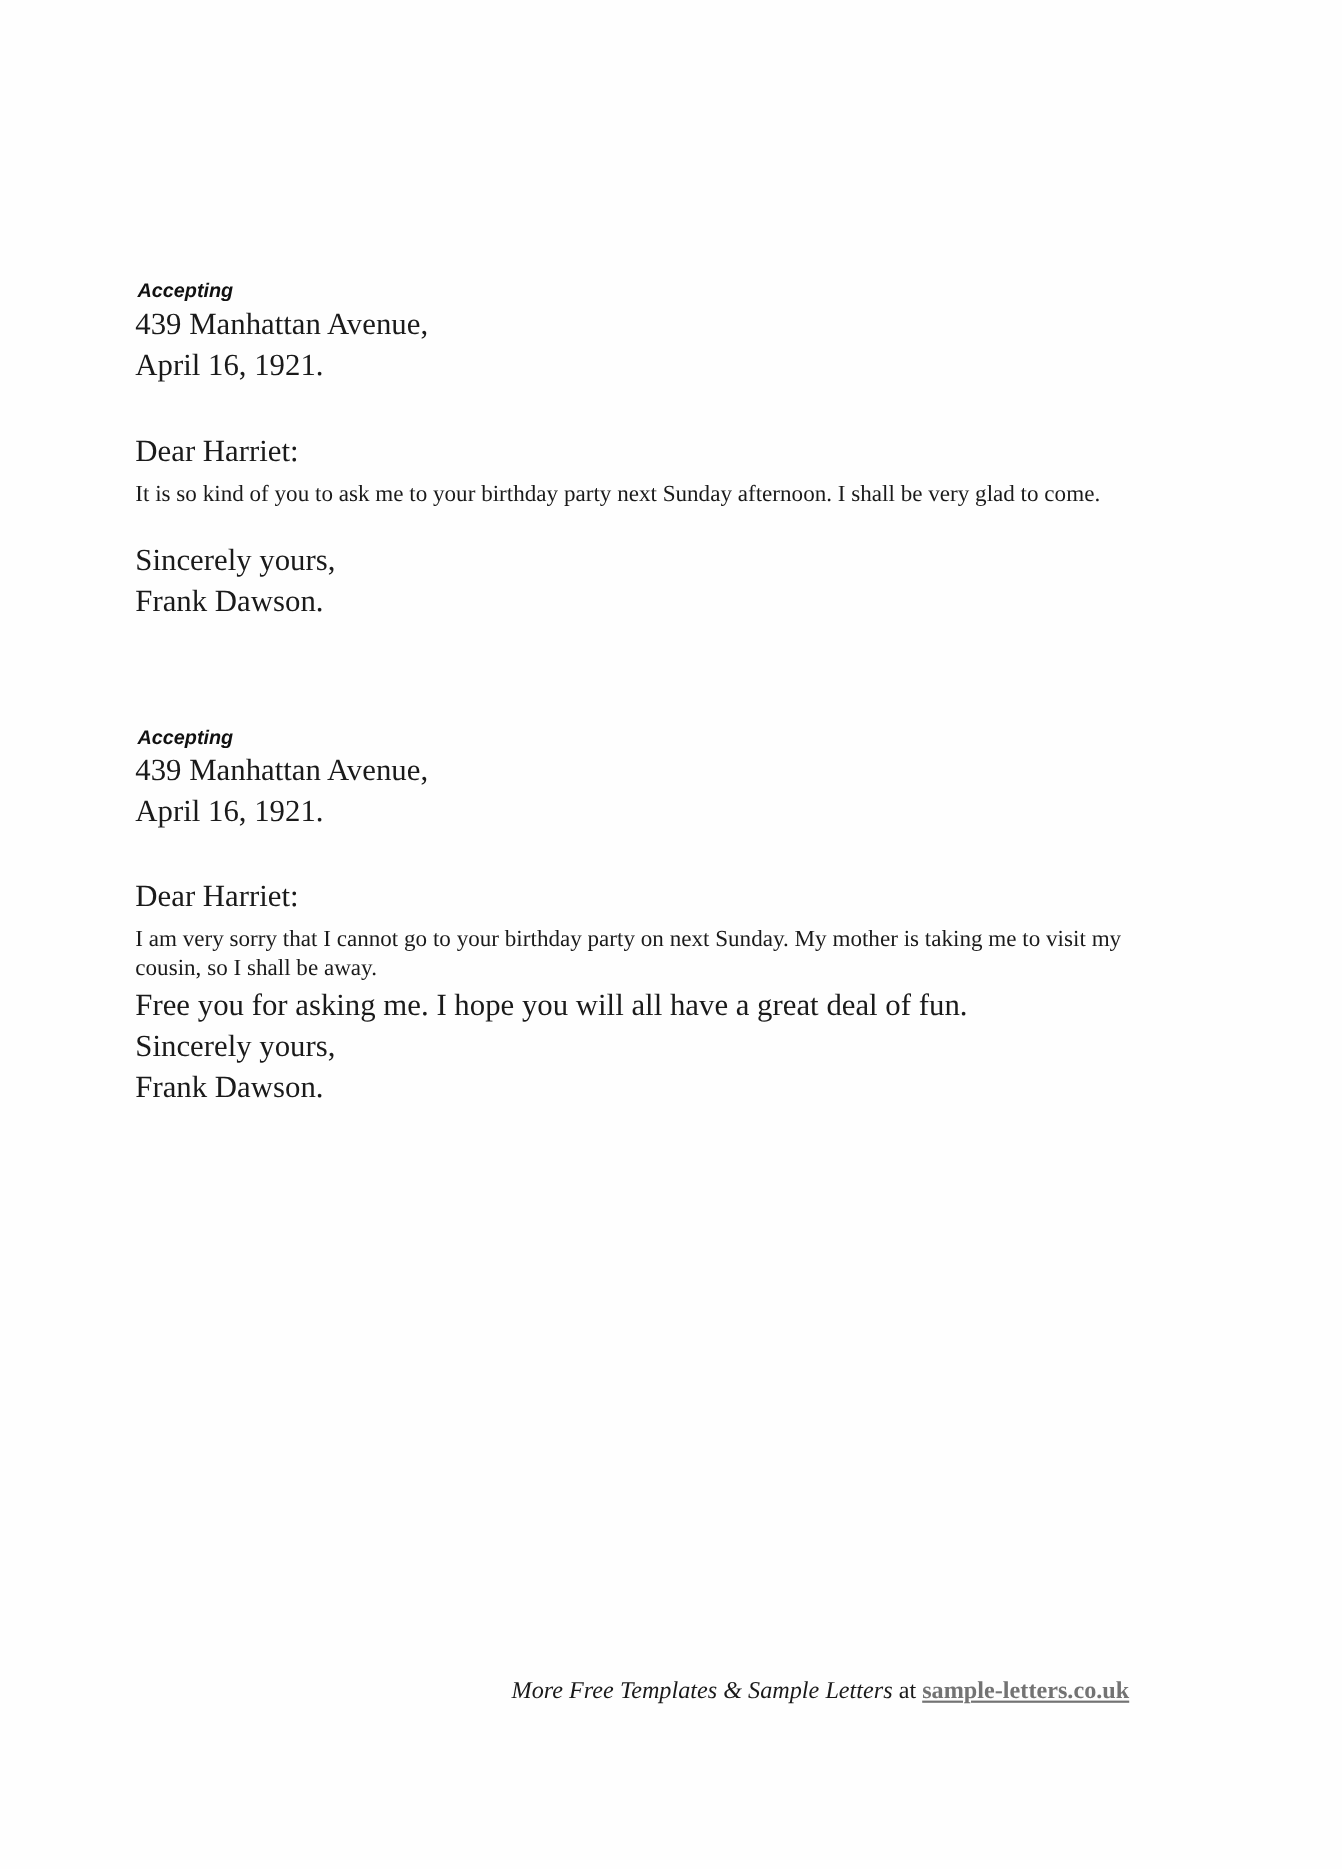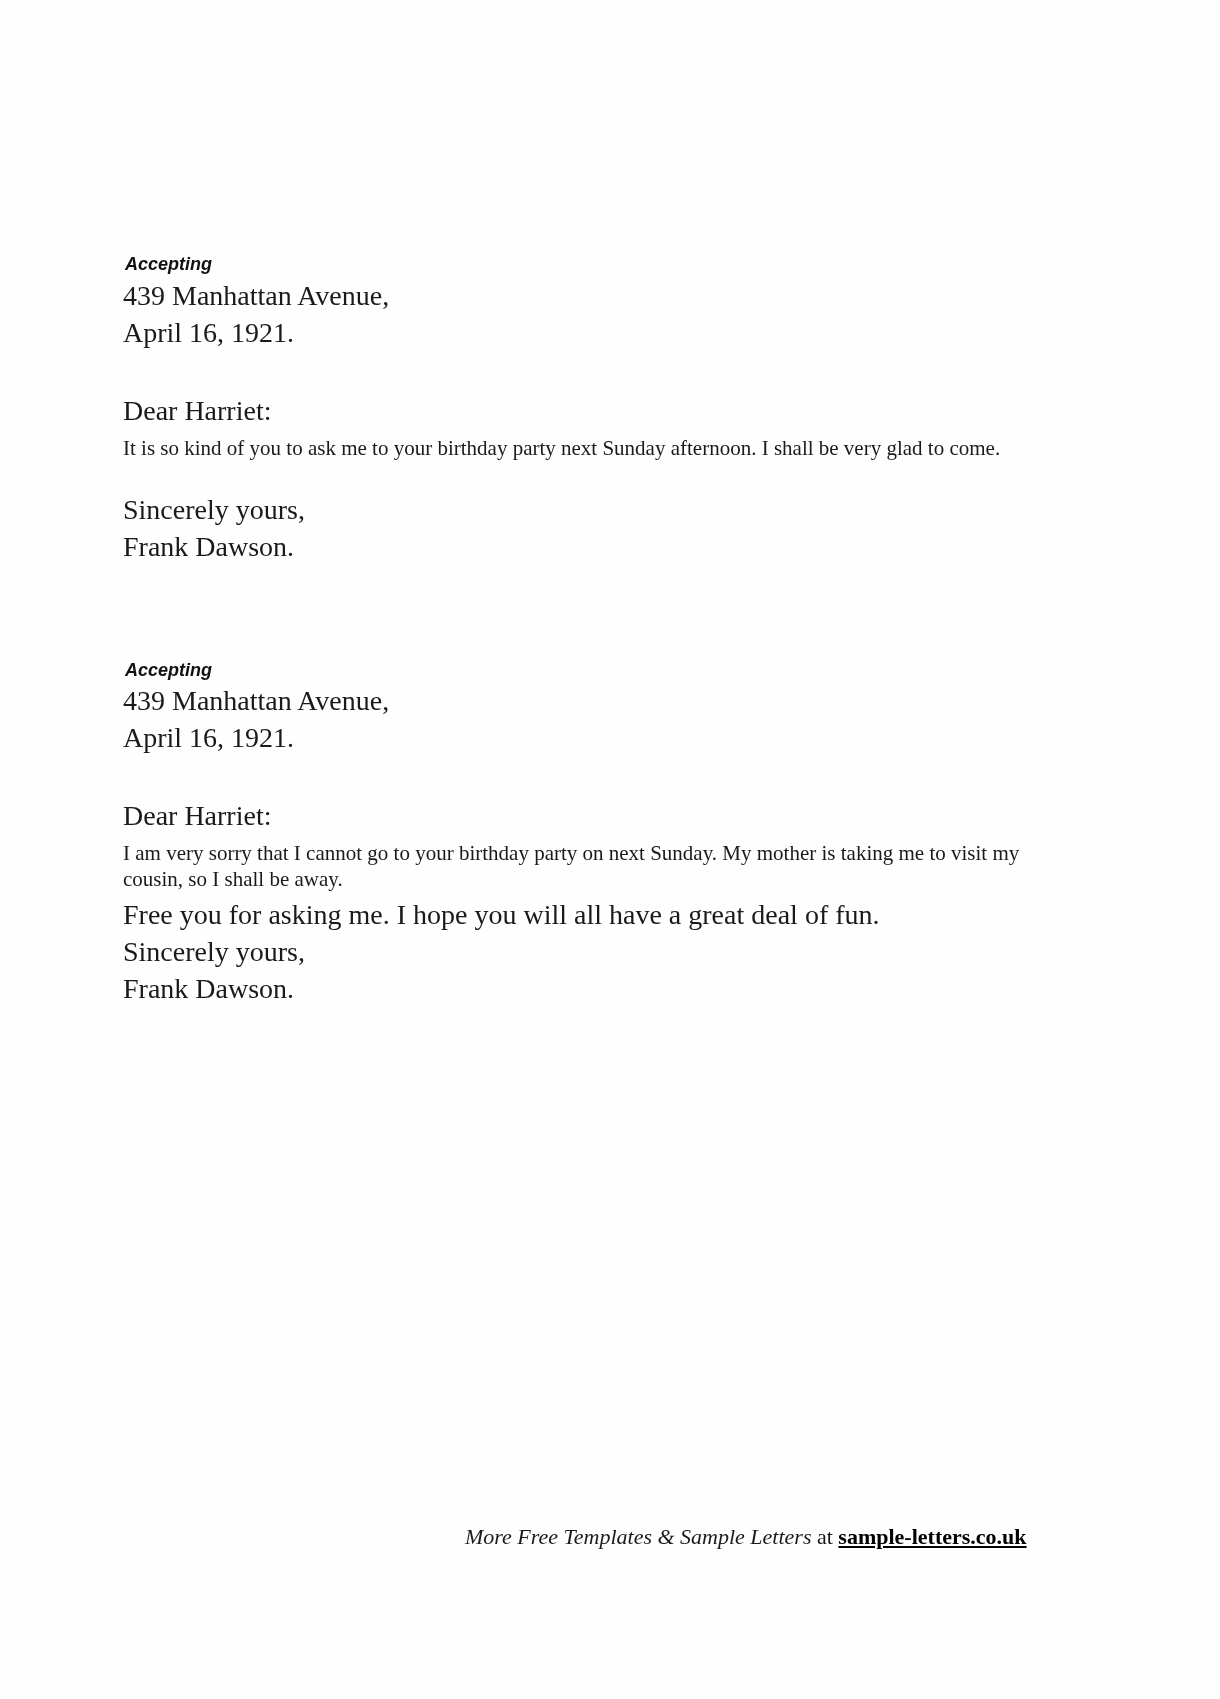--- a/index.html
+++ b/index.html
@@ -66,21 +66,21 @@
       position: absolute;
       left: 465px;
       top: 1524px;
       font-family: "Liberation Serif", serif;
       font-size: 22px;
       color: #1a1a1a;
       white-space: nowrap;
     }
     .footer .italic { font-style: italic; }
     .footer a {
-      color: #000000;
+      color: #737373;
       font-weight: bold;
       text-decoration: underline;
     }
   </style>
 </head>
 <body>
 
 <div class="page">
 
 

